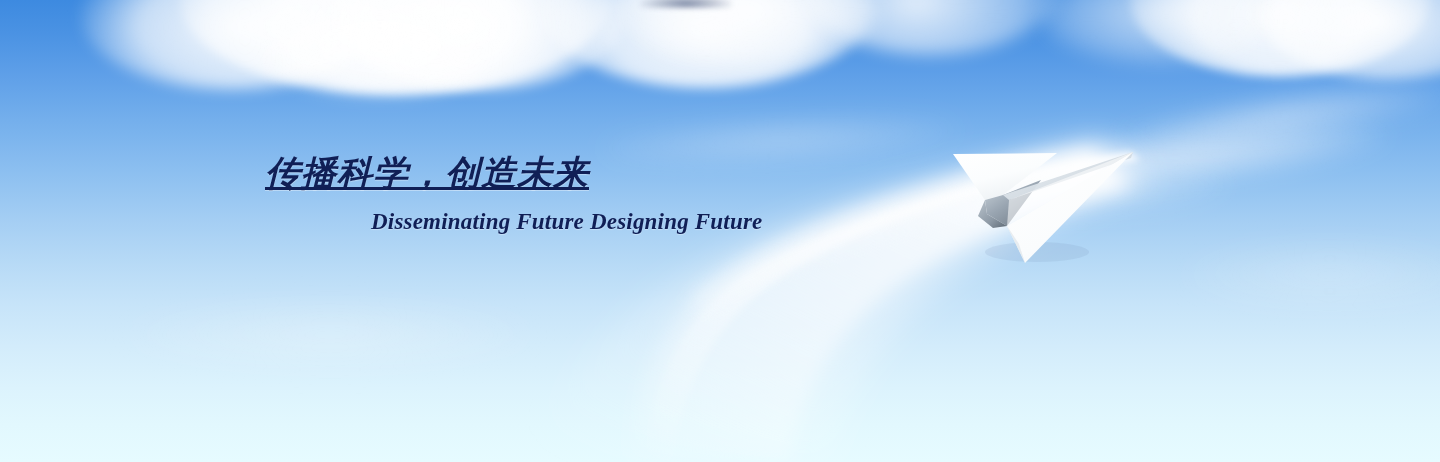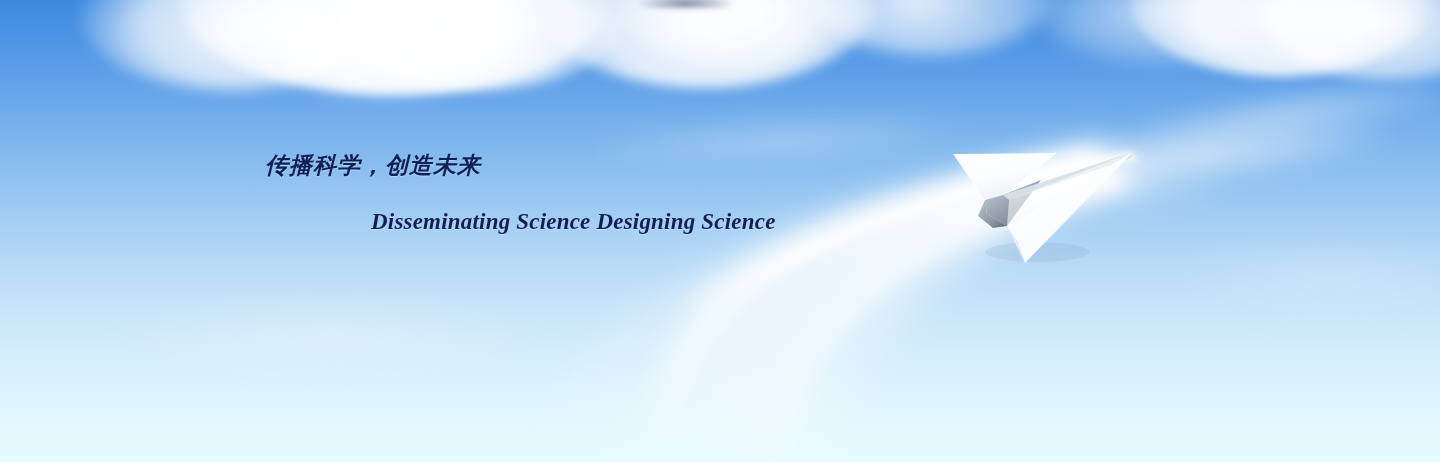--- a/index.html
+++ b/index.html
@@ -129,23 +129,24 @@
 
   
   #trail{position:absolute;inset:0;pointer-events:none;}
 
   
   #slogan{position:absolute;left:0;top:0;width:100%;height:100%;}
   .cn{
     position:absolute;left:265px;top:150px;
     font-family:"Liberation Serif","DejaVu Serif",serif;
     font-weight:bold;font-style:italic;
-    font-size:23px;letter-spacing:1px;
+    font-size:35px;letter-spacing:1px;
     color:#101f56;white-space:nowrap;
     text-shadow:0 1px 1px rgba(255,255,255,.35);
+    text-decoration:underline;
   }
   .en{
     position:absolute;left:371px;top:209px;
     font-family:"Liberation Serif","DejaVu Serif",serif;
     font-weight:bold;font-style:italic;
     font-size:23px;letter-spacing:.2px;
     color:#101f56;white-space:nowrap;
     text-shadow:0 1px 1px rgba(255,255,255,.35);
   }
 
@@ -273,16 +274,16 @@
 
     <path d="M188,12 L80,123 L62,86 Z" fill="url(#wingRight)"></path>
 
     <path d="M188,12 L64,60 L62,86 Z" fill="#ffffff" opacity="0.55"></path>
 
     <path d="M62,86 L80,123 L74,104 Z" fill="#dfe5ea" opacity="0.7"></path>
   </svg>
 
   <div id="slogan">
     <div class="cn">传播科学，创造未来</div>
-    <div class="en">Disseminating Science  Designing Science</div>
+    <div class="en">Disseminating Future  Designing Future</div>
   </div>
 
 </div>
 
 </body></html>

